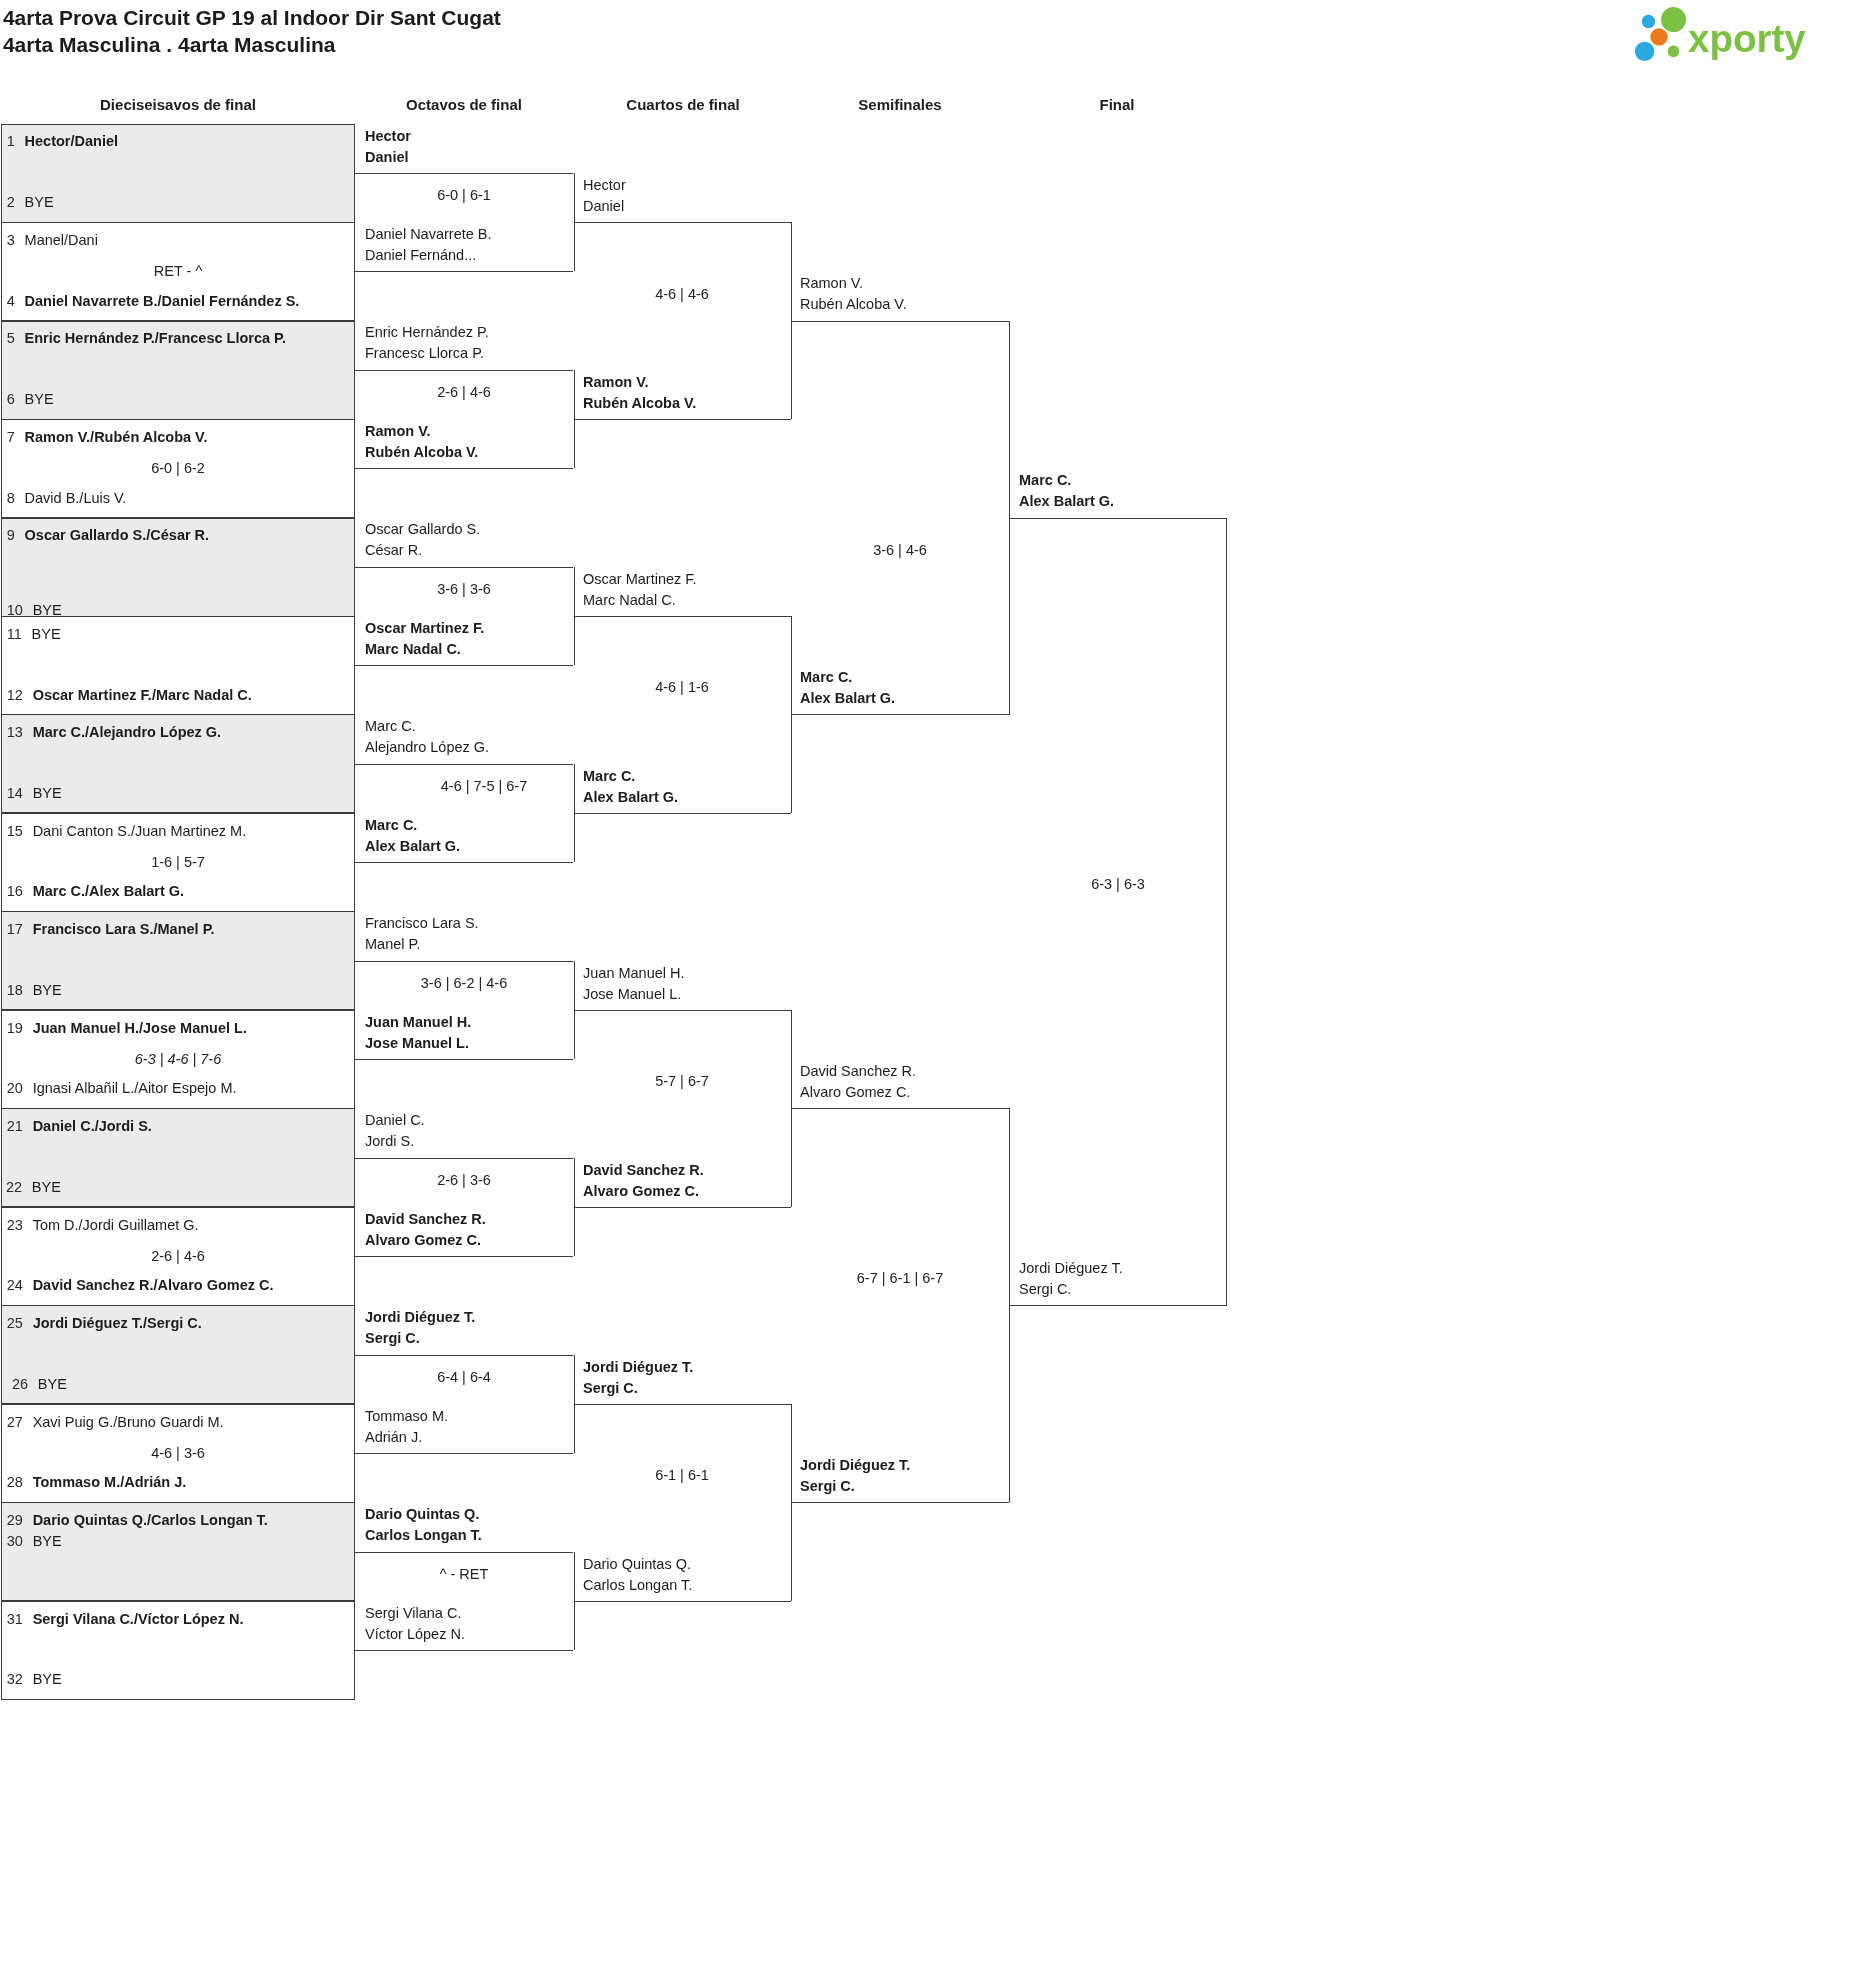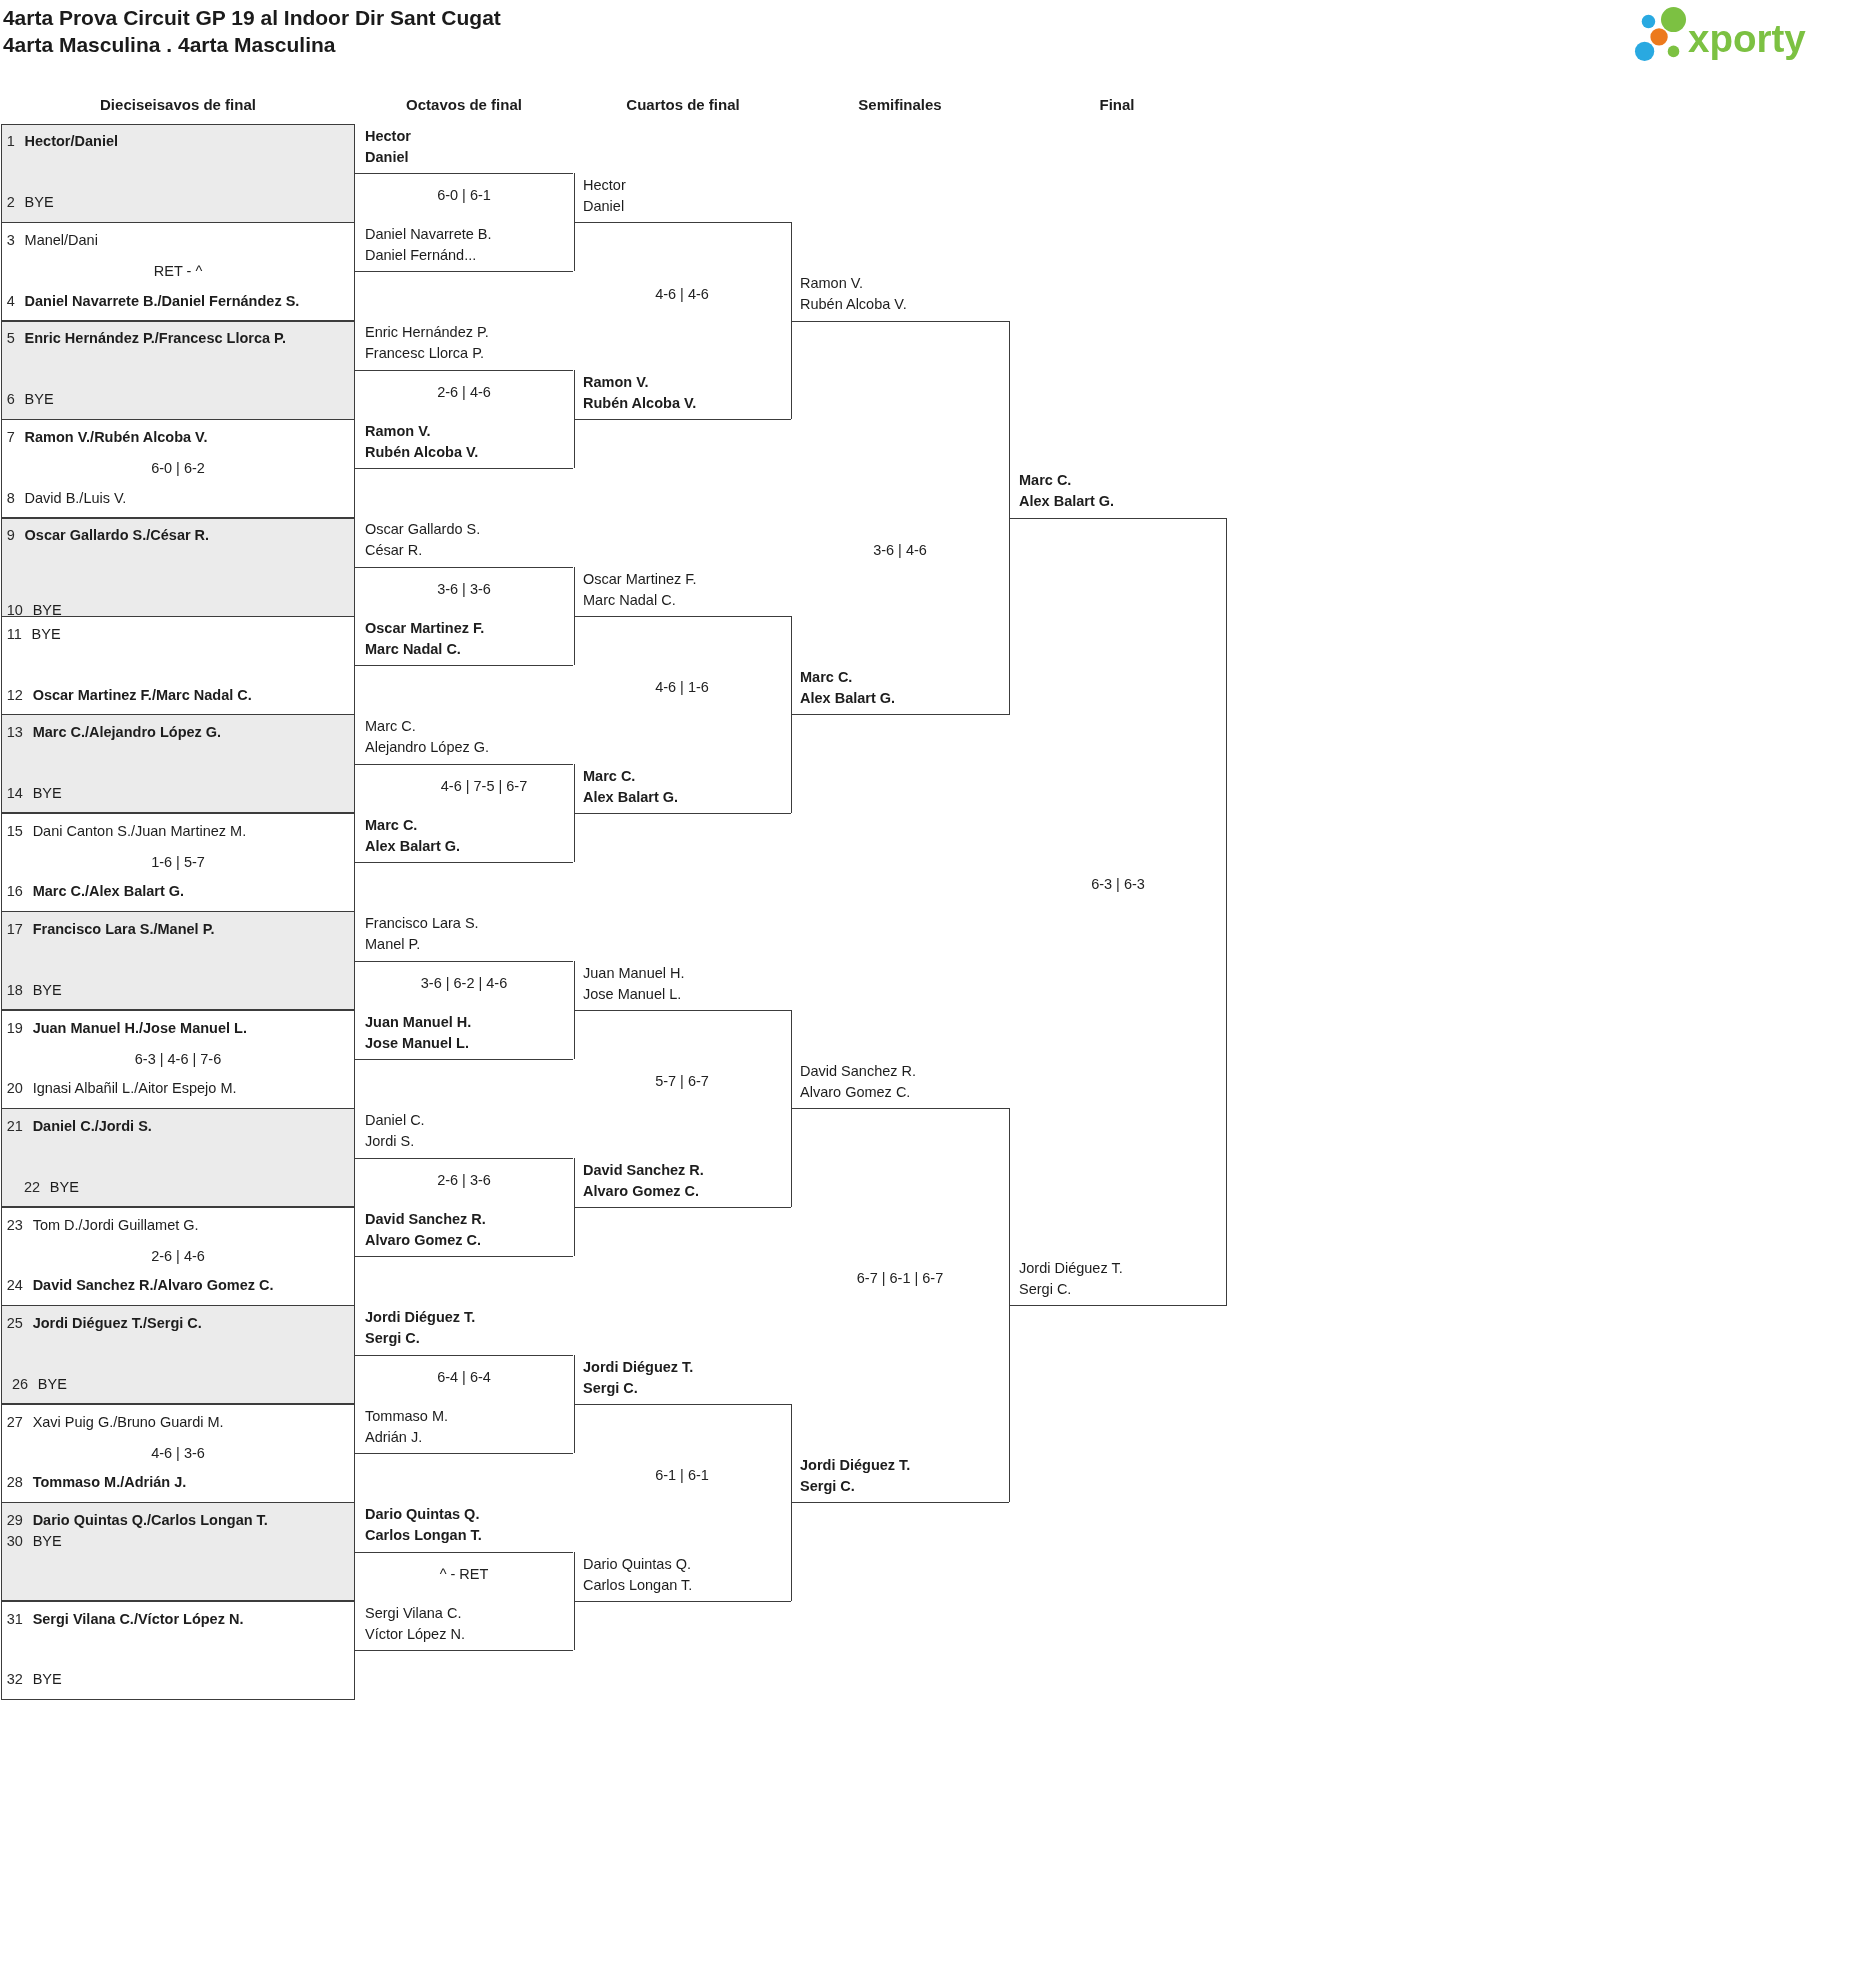--- a/index.html
+++ b/index.html
@@ -53,21 +53,21 @@
       <div class="pair-box pair-gray" style="left: 1px; top: 321px; width: 354px; height: 99px; position: absolute;"></div>
       <div class="pair-box pair-white" style="left: 1px; top: 419px; width: 354px; height: 99px; position: absolute;"></div>
       <div class="score" style="left: 178px; top: 468px; position: absolute;">6-0 | 6-2</div>
       <div class="pair-box pair-gray" style="left: 1px; top: 518px; width: 354px; height: 99px; position: absolute;"></div>
       <div class="pair-box pair-white" style="left: 1px; top: 616px; width: 354px; height: 99px; position: absolute;"></div>
       <div class="pair-box pair-gray" style="left: 1px; top: 714px; width: 354px; height: 99px; position: absolute;"></div>
       <div class="pair-box pair-white" style="left: 1px; top: 813px; width: 354px; height: 99px; position: absolute;"></div>
       <div class="score" style="left: 178px; top: 862px; position: absolute;">1-6 | 5-7</div>
       <div class="pair-box pair-gray" style="left: 1px; top: 911px; width: 354px; height: 99px; position: absolute;"></div>
       <div class="pair-box pair-white" style="left: 1px; top: 1010px; width: 354px; height: 99px; position: absolute;"></div>
-      <div class="score" style="left: 178px; top: 1059px; position: absolute;">6-3 | 4-6 | 7-6</div>
+      <div class="score" style="left: 178px; top: 1059px; position: absolute; font-style: italic;">6-3 | 4-6 | 7-6</div>
       <div class="pair-box pair-gray" style="left: 1px; top: 1108px; width: 354px; height: 99px; position: absolute;"></div>
       <div class="pair-box pair-white" style="left: 1px; top: 1207px; width: 354px; height: 99px; position: absolute;"></div>
       <div class="score" style="left: 178px; top: 1256px; position: absolute;">2-6 | 4-6</div>
       <div class="pair-box pair-gray" style="left: 1px; top: 1305px; width: 354px; height: 99px; position: absolute;"></div>
       <div class="pair-box pair-white" style="left: 1px; top: 1404px; width: 354px; height: 99px; position: absolute;"></div>
       <div class="score" style="left: 178px; top: 1453px; position: absolute;">4-6 | 3-6</div>
       <div class="pair-box pair-gray" style="left: 1px; top: 1502px; width: 354px; height: 99px; position: absolute;"></div>
       <div class="pair-box pair-white" style="left: 1px; top: 1601px; width: 354px; height: 99px; position: absolute;"></div>
       <div class="entry-row" style="left: 6.8px; top: 132px; position: absolute;">
         <span class="entry-num">1</span>
@@ -146,21 +146,21 @@
         <span class="entry-name bold">Juan Manuel H./Jose Manuel L.</span>
       </div>
       <div class="entry-row" style="left: 6.8px; top: 1079px; position: absolute;">
         <span class="entry-num">20</span>
         <span class="entry-name">Ignasi Albañil L./Aitor Espejo M.</span>
       </div>
       <div class="entry-row" style="left: 6.8px; top: 1117px; position: absolute;">
         <span class="entry-num">21</span>
         <span class="entry-name bold">Daniel C./Jordi S.</span>
       </div>
-      <div class="entry-row" style="left: 24px; top: 1178px; position: absolute;">
+      <div class="entry-row" style="left: 6px; top: 1178px; position: absolute;">
         <span class="entry-num">22</span>
         <span class="entry-name">BYE</span>
       </div>
       <div class="entry-row" style="left: 6.8px; top: 1216px; position: absolute;">
         <span class="entry-num">23</span>
         <span class="entry-name">Tom D./Jordi Guillamet G.</span>
       </div>
       <div class="entry-row" style="left: 6.8px; top: 1276px; position: absolute;">
         <span class="entry-num">24</span>
         <span class="entry-name bold">David Sanchez R./Alvaro Gomez C.</span>

